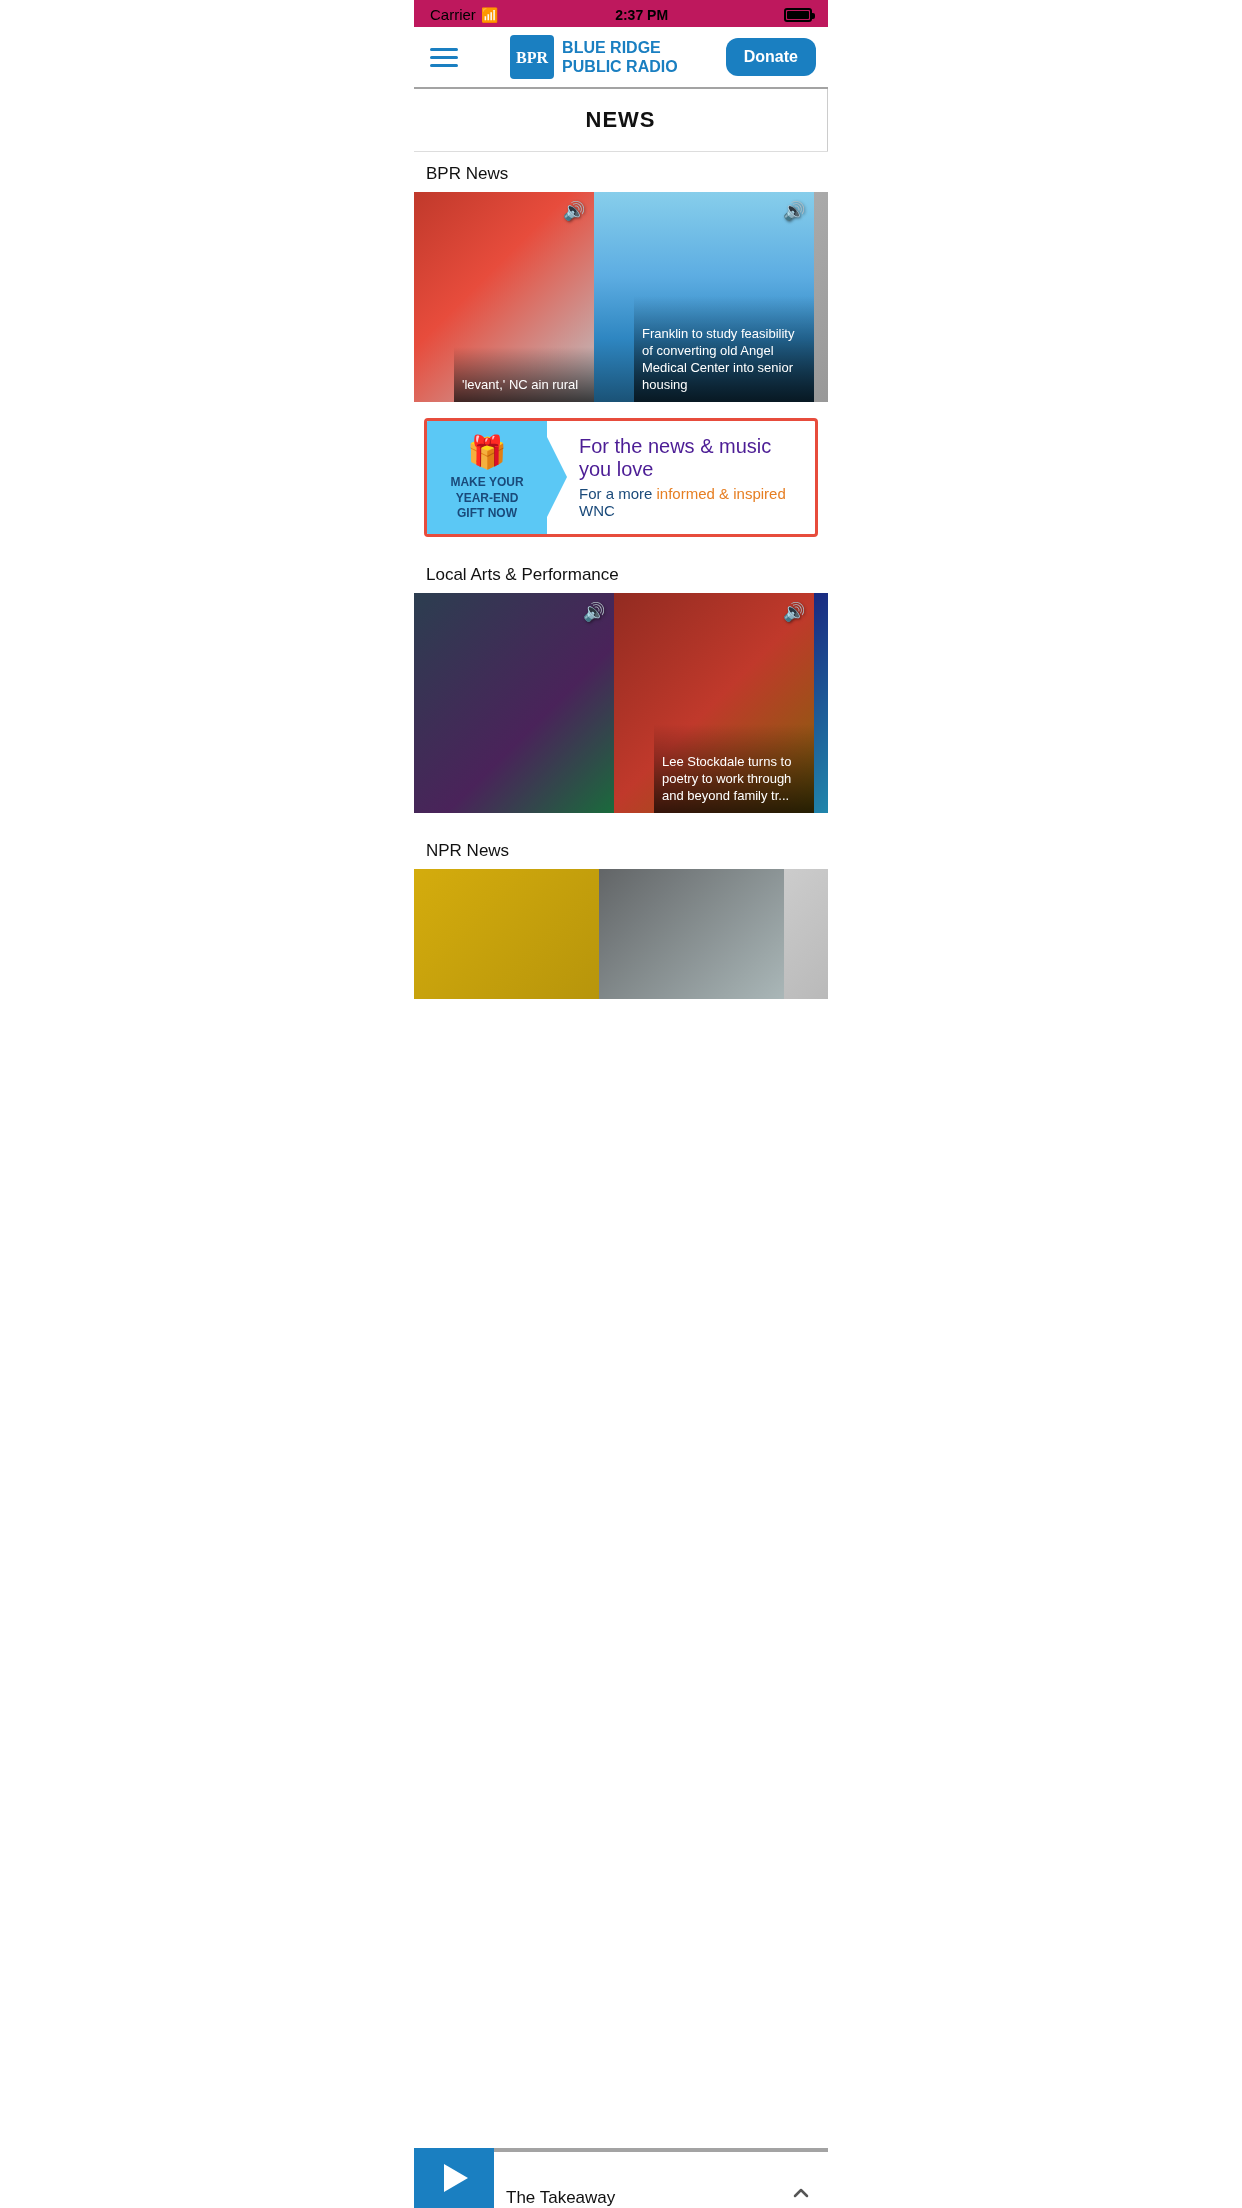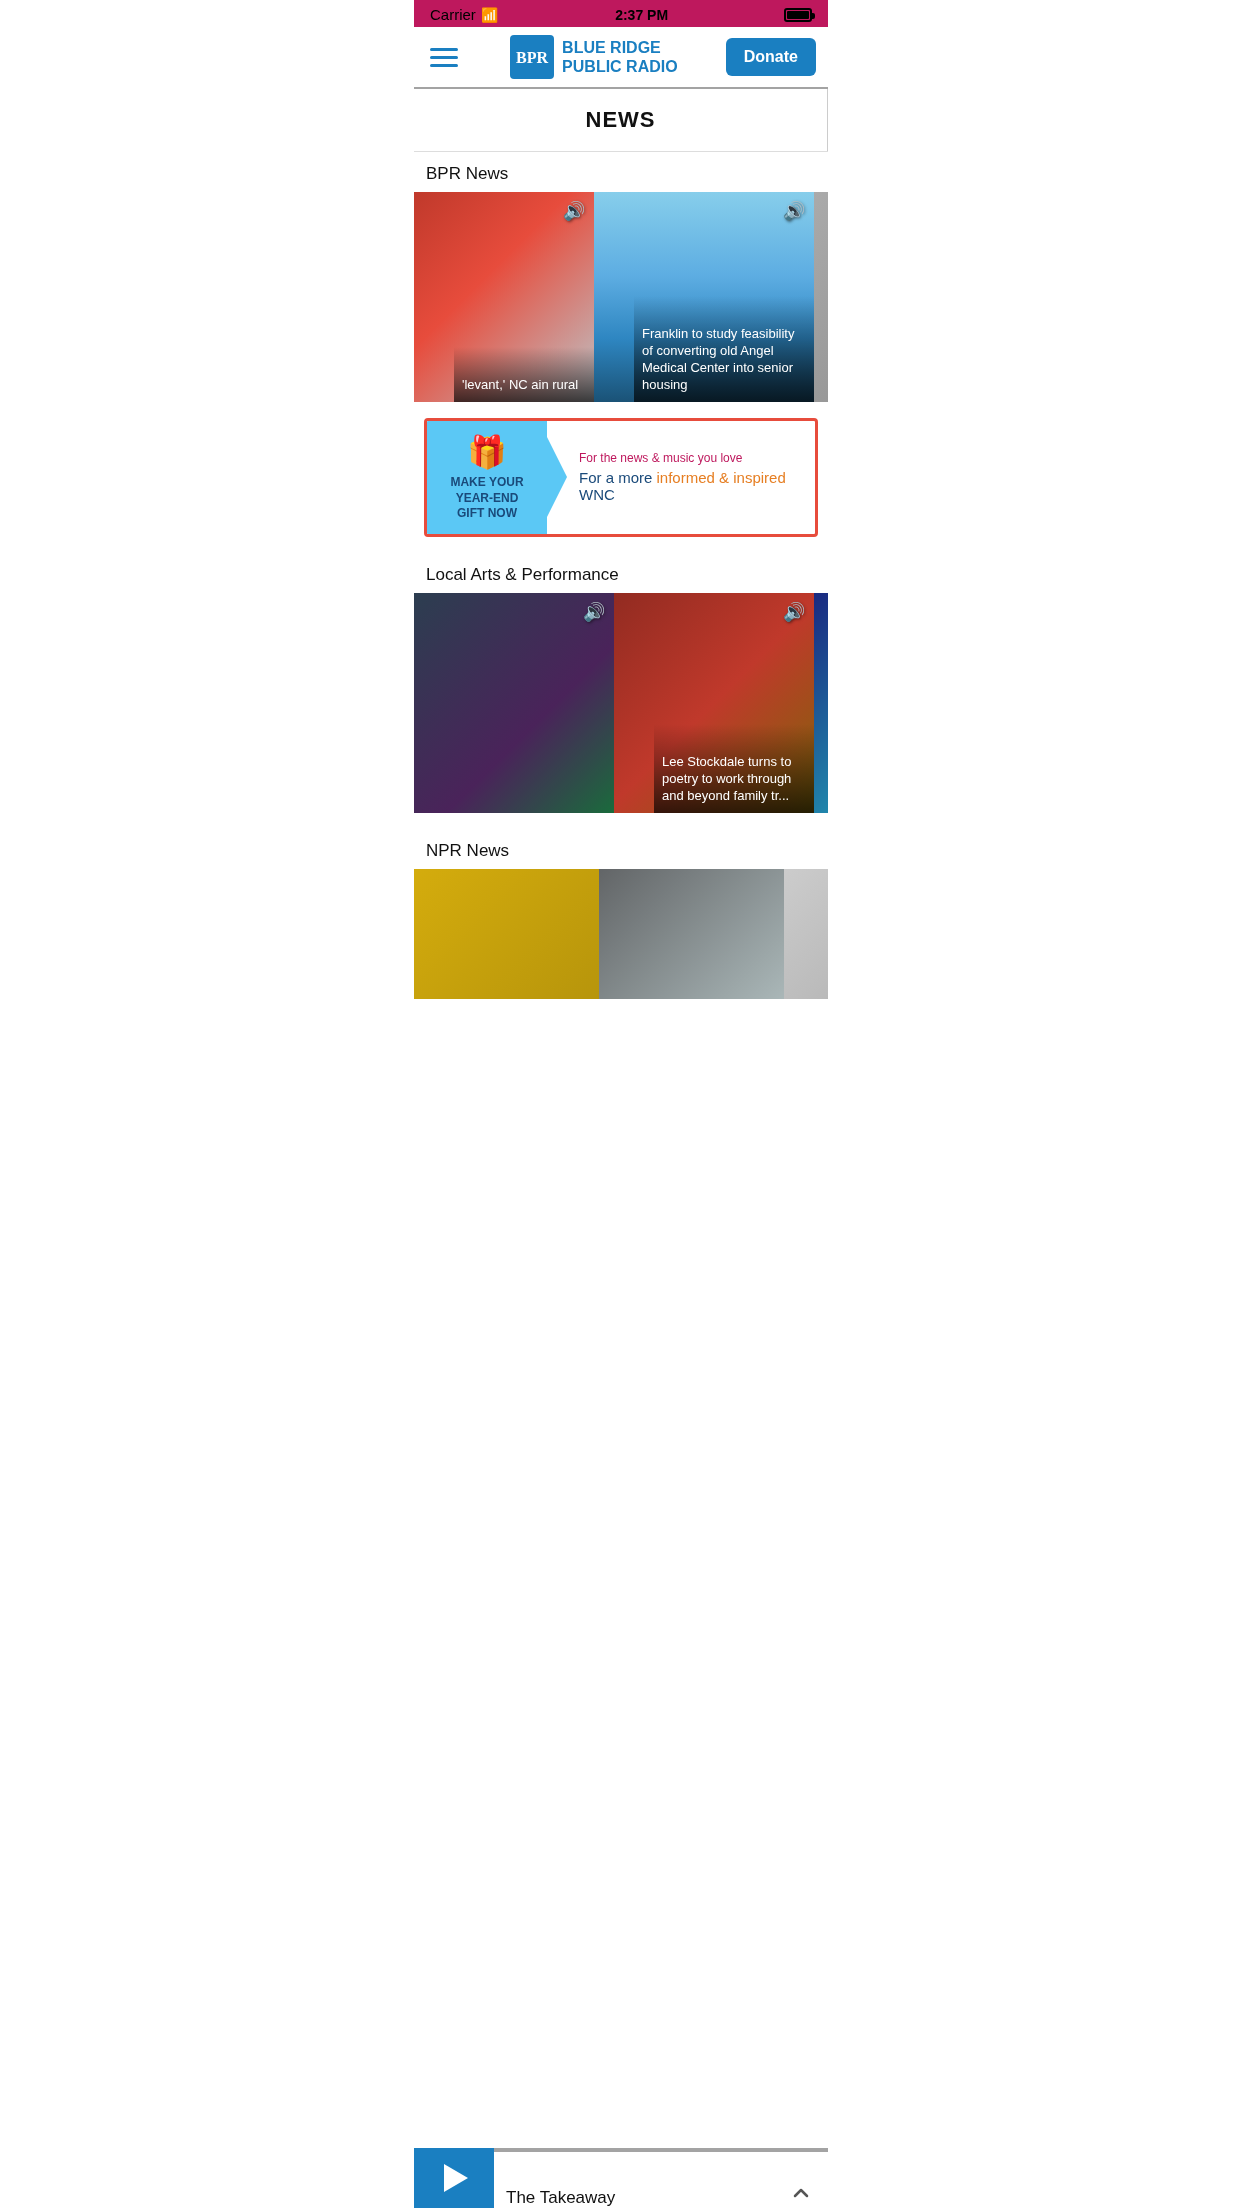--- a/index.html
+++ b/index.html
@@ -63,21 +63,21 @@
     .logo-icon {
       width: 44px; height: 44px;
       display: flex; align-items: center; justify-content: center;
     }
     .logo-text {
       font-size: 16px; font-weight: 700; color: #1a7fc1;
       line-height: 1.2; text-align: left;
     }
     .donate-btn {
       background: #1a7fc1; color: #fff;
-      border: none; border-radius: 6px;
+      border: none; border-radius: 12px;
       padding: 10px 18px;
       font-size: 16px; font-weight: 600;
       cursor: pointer;
     }
 
     
     .tabs {
       display: flex;
       background: #000000;
       border-bottom: 1px solid #ddd;
@@ -177,21 +177,21 @@
       width: 0; height: 0;
       border-top: 40px solid transparent;
       border-bottom: 40px solid transparent;
       border-left: 20px solid #5bc8f5;
     }
     .banner-right {
       flex: 1; padding: 12px 12px;
       display: flex; flex-direction: column; gap: 4px;
     }
     .banner-line1 {
-      font-size: 12px; color: #be185d; font-weight: 400;
+      font-size: 20px; color: #4c1d95; font-weight: 400;
     }
     .banner-line2 {
       font-size: 15px; color: #1a4a7a; font-weight: 400;
     }
     .banner-orange { color: #e67e22; }
 
     
     .bottom-player {
       position: fixed; bottom: 0; left: 50%; transform: translateX(-50%);
       width: 414px;

